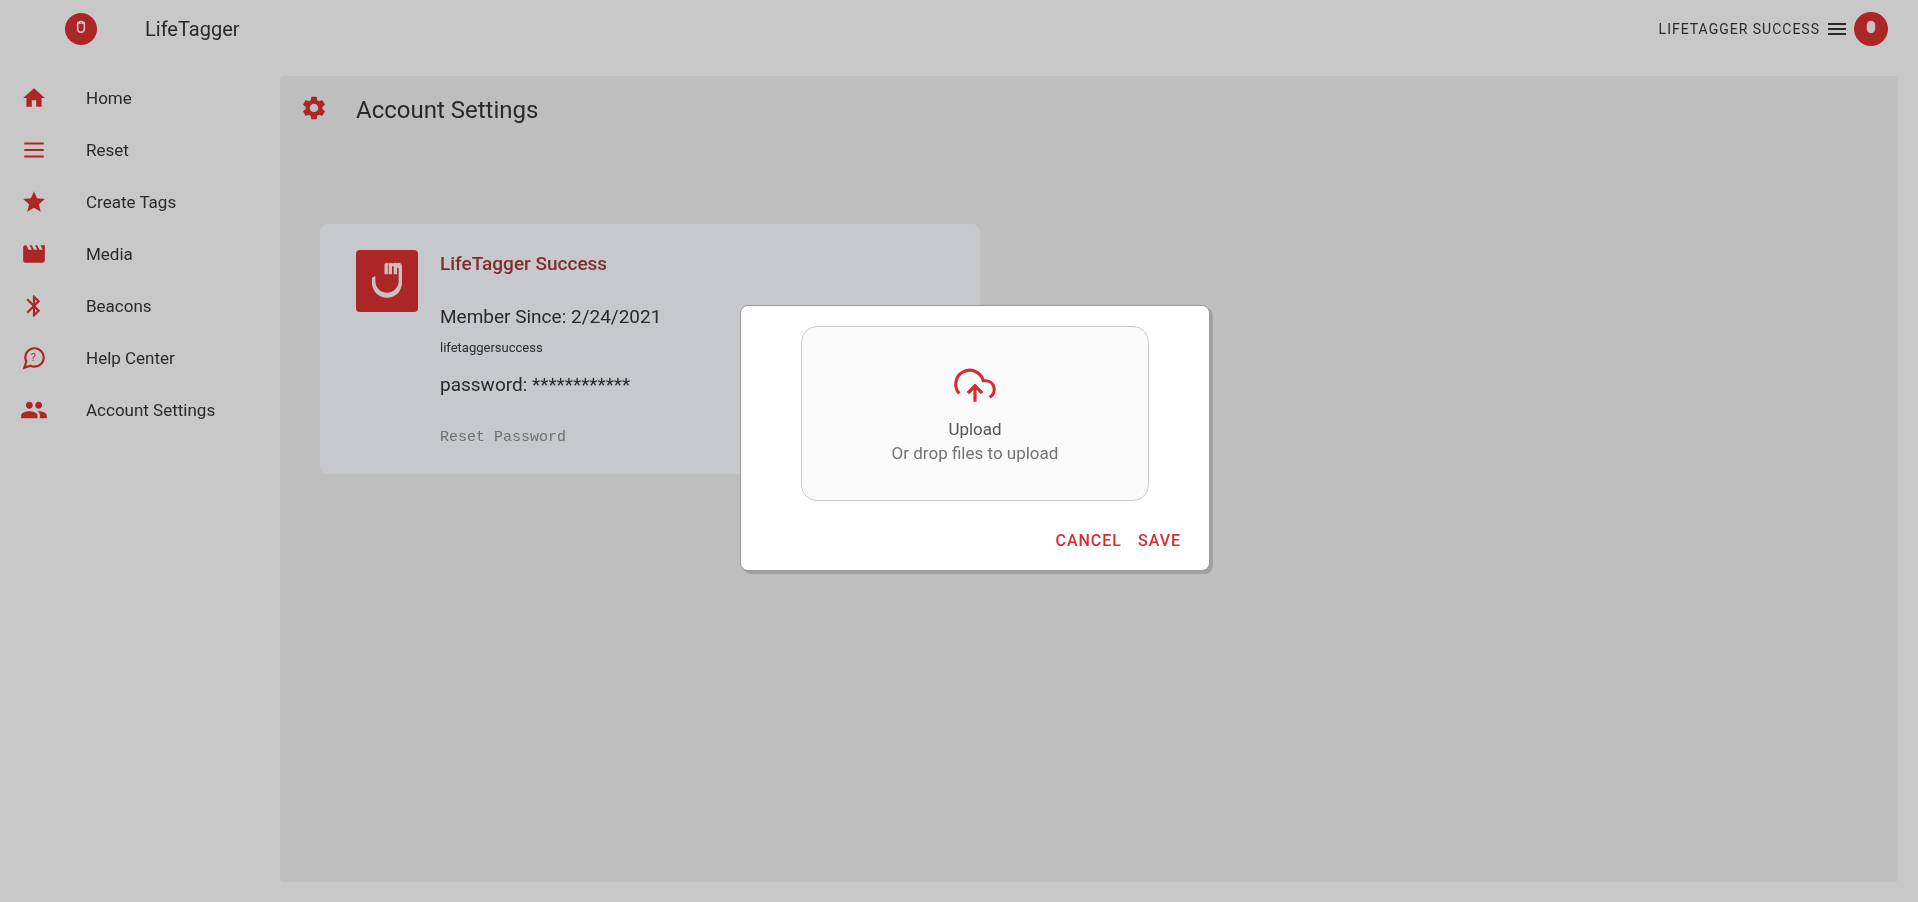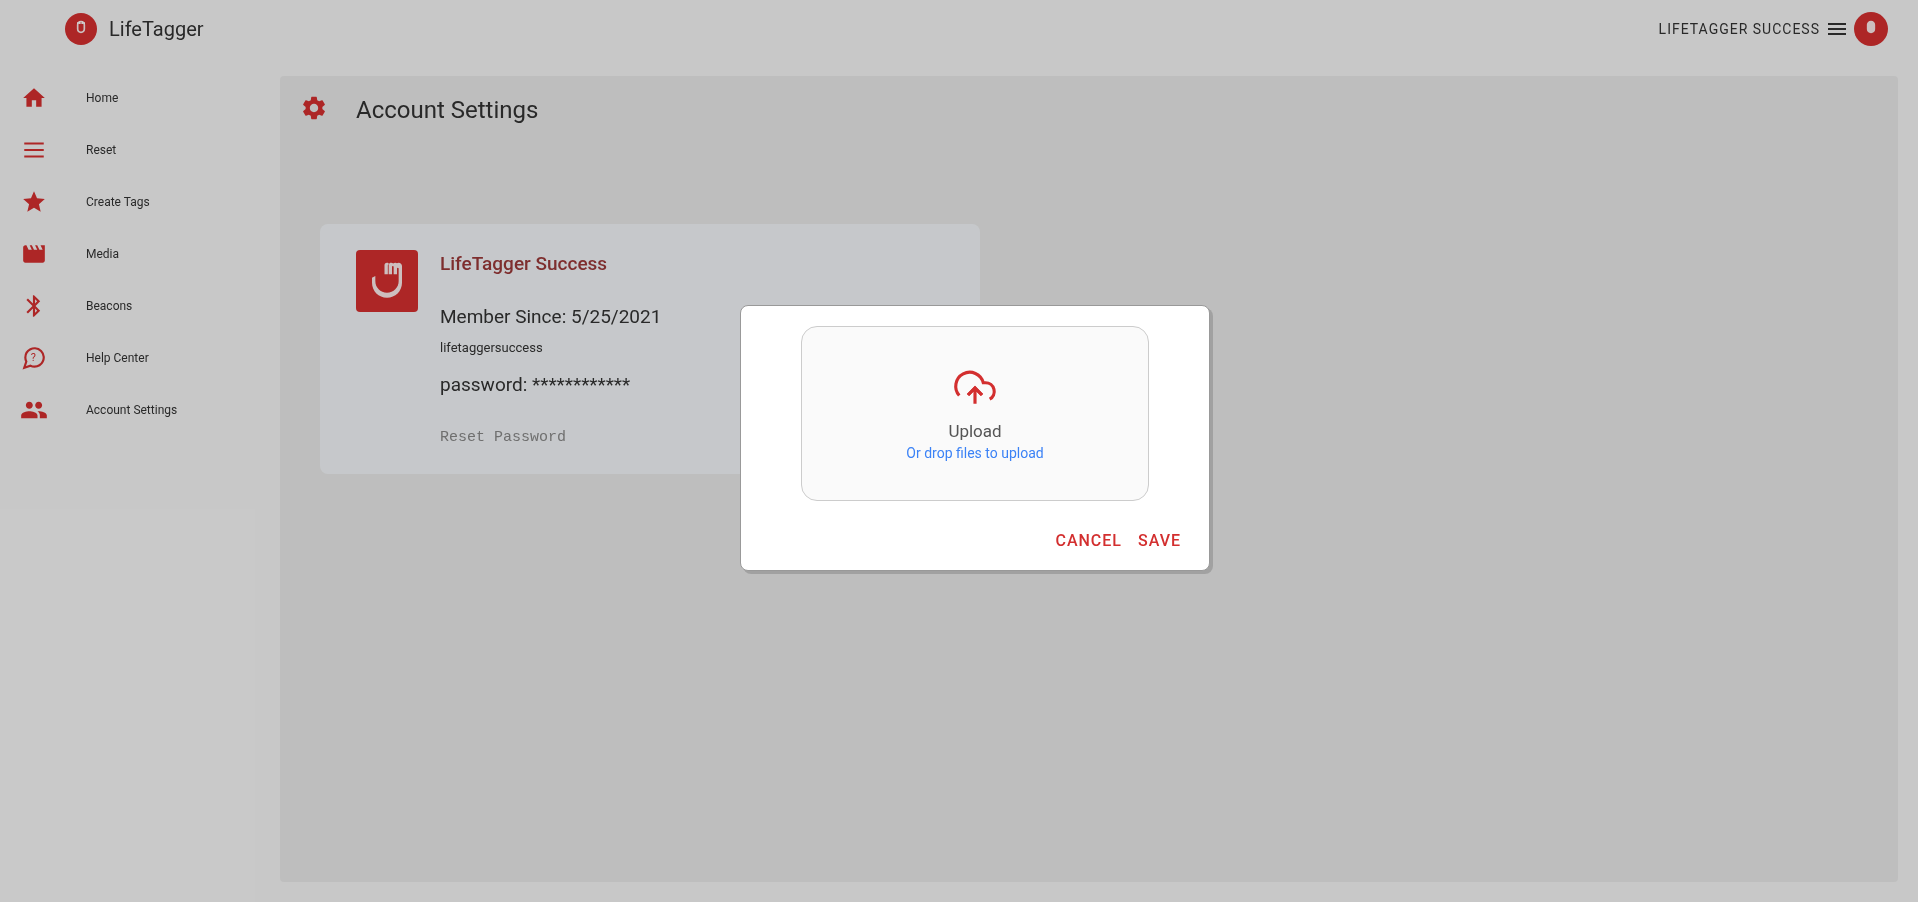--- a/index.html
+++ b/index.html
@@ -18,20 +18,21 @@
     }
     
     
     .header {
       height: 58px;
       background: #f5f5f5;
       display: flex;
       align-items: center;
       padding: 0 20px;
       position: relative;
+      gap: 36px;
     }
     
     .logo {
       width: 32px;
       height: 32px;
       background: #d32f2f;
       border-radius: 50%;
       display: flex;
       align-items: center;
       justify-content: center;
@@ -106,21 +107,21 @@
     .sidebar-item .icon {
       width: 28px;
       height: 28px;
       display: flex;
       align-items: center;
       justify-content: center;
       color: #d32f2f;
     }
     
     .sidebar-item .label {
-      font-size: 12px;
+      font-size: 17px;
       color: #333;
     }
     
     
     .main {
       position: absolute;
       left: 280px;
       top: 76px;
       right: 20px;
       bottom: 20px;
@@ -256,22 +257,22 @@
       margin-bottom: 8px;
     }
     
     .upload-text {
       font-size: 17px;
       color: #555;
       margin-bottom: 4px;
     }
     
     .upload-subtext {
-      font-size: 14px;
-      color: #3b82f6;
+      font-size: 17px;
+      color: #737373;
     }
     
     .modal-buttons {
       display: flex;
       justify-content: flex-end;
       gap: 16px;
       margin-top: 30px;
       padding-right: 8px;
     }
     
@@ -394,21 +395,21 @@
   <div class="account-card">
     <div class="card-avatar">
       <svg viewBox="0 0 24 24" width="40" height="40" fill="white">
         <path d="M13 2v6h2V3.5c0-.3.2-.5.5-.5s.5.2.5.5V8h2V4.5c0-.3.2-.5.5-.5s.5.2.5.5V12c0 4-3 7-7 7s-7-3-7-7V9l-2 1v3c0 5 4 9 9 9s9-4 9-9V3c0-1-1-2-2-2-.4 0-.7.1-1 .3C17.7 1.1 17.4 1 17 1c-.6 0-1 .2-1.3.5C15.4 1.2 15 1 14.5 1c-.6 0-1.1.3-1.3.8C13 1.3 12.5 1 12 1c-1 0-1.5.8-1.5 1.5V8h2V2.5c0-.3.2-.5.5-.5z" opacity="0.9"></path>
       </svg>
     </div>
     <div class="card-content">
       <div class="card-name">LifeTagger Success</div>
       <div class="card-line">
         <span>Member Since:</span>
-        <span>5/25/2021</span>
+        <span>2/24/2021</span>
       </div>
       <div class="username-value">lifetaggersuccess</div>
       <div class="card-line">
         <span>password:</span>
         <span>************</span>
       </div>
       <div class="reset-link">Reset Password</div>
     </div>
   </div>
 </div>

